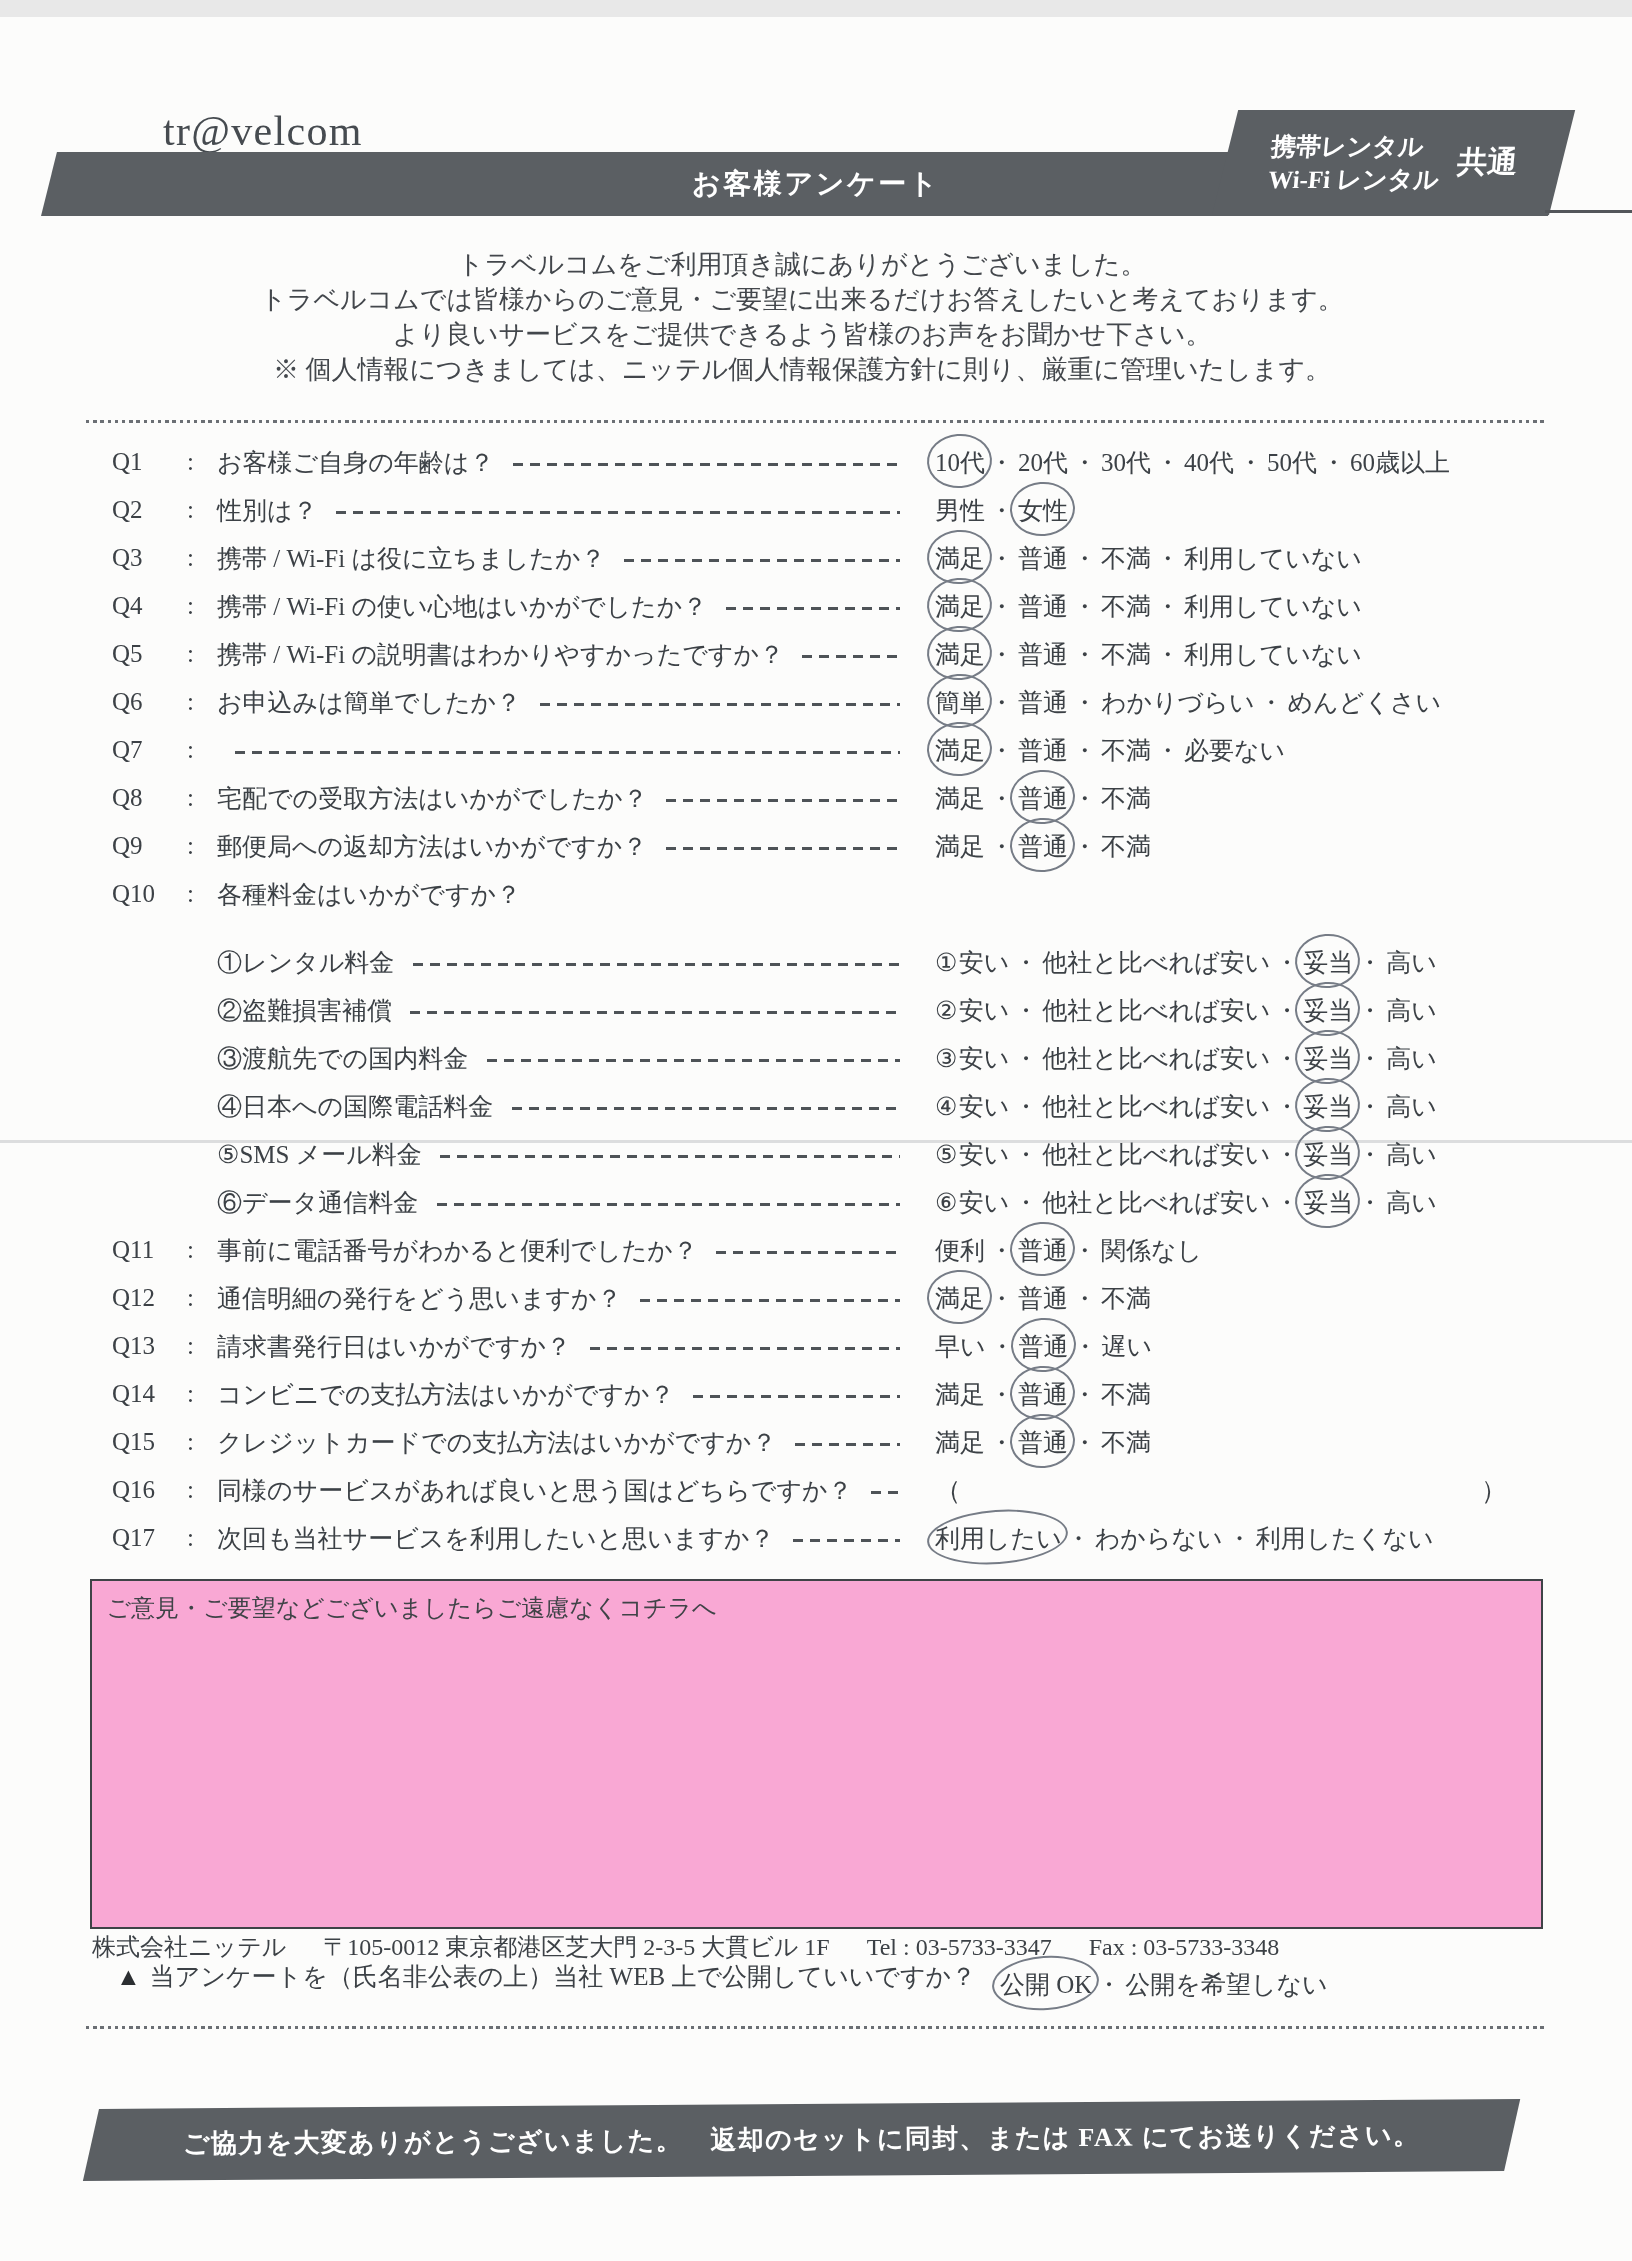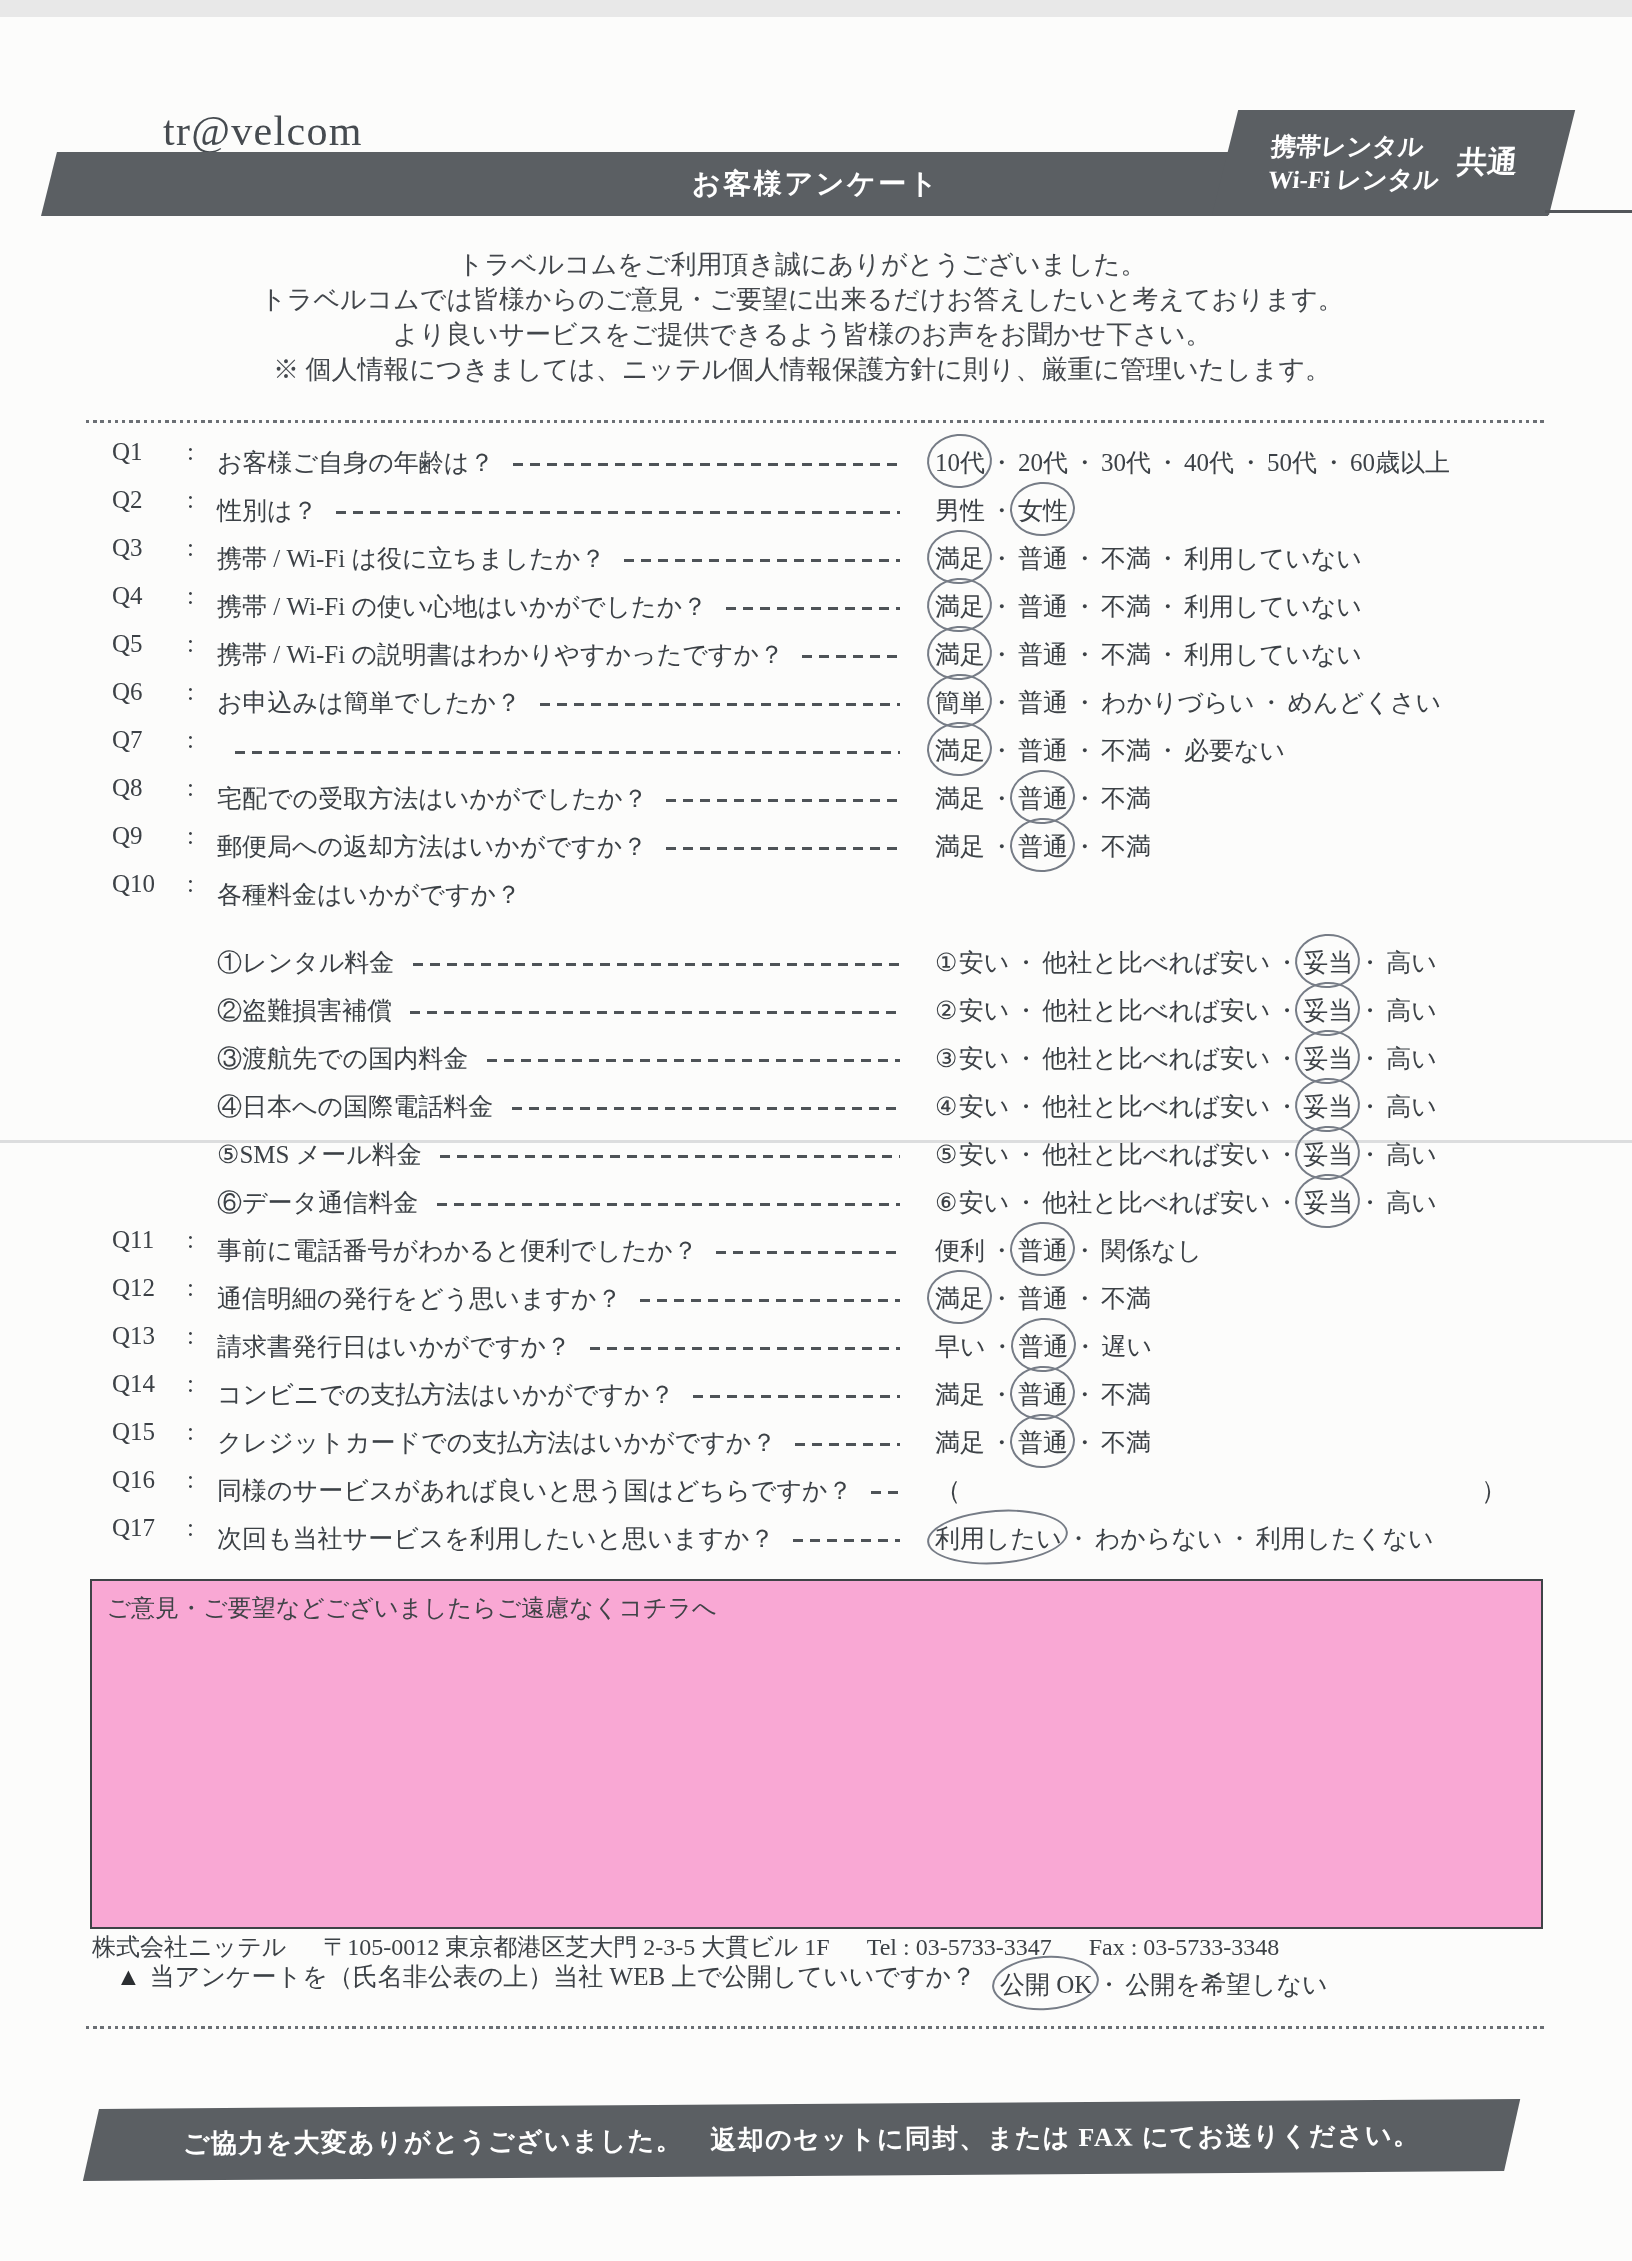--- a/index.html
+++ b/index.html
@@ -29,21 +29,21 @@
   .dotsep{position:absolute;left:86px;width:1461px;height:2.6px;
         background:repeating-linear-gradient(90deg,#6b6f74 0 3.3px,transparent 3.3px 7.2px);}
   .sep1{top:403px;}
   .sep2{top:2009px;}
   .artifact{position:absolute;left:0;top:1123px;width:1632px;height:2.6px;background:#dcddde;}
   
   .questions{position:absolute;left:0;top:421px;width:1632px;}
   .q-row{position:relative;height:48px;font-size:25px;}
   .q-head{margin-bottom:20px;}
   .q-label{position:absolute;left:112px;top:0;width:82px;height:48px;
-        display:flex;justify-content:space-between;align-items:flex-start;}
+        display:flex;justify-content:space-between;align-items:center;}
   .q-main{position:absolute;left:217px;top:0;width:699px;height:48px;
         display:flex;align-items:center;}
   .q-text{white-space:nowrap;}
   .leader{flex:1 1 auto;min-width:0;height:3.3px;margin:5.3px 16px 0 18.4px;
         background:repeating-linear-gradient(90deg,#4e5357 0 10px,transparent 10px 17px);}
   .answer{position:absolute;left:935px;top:0;height:48px;display:flex;
         align-items:center;white-space:nowrap;}
   .aprefix{margin-right:1.3px;}
   .sep{margin:0 4px;}
   .opt{position:relative;display:inline-block;}

